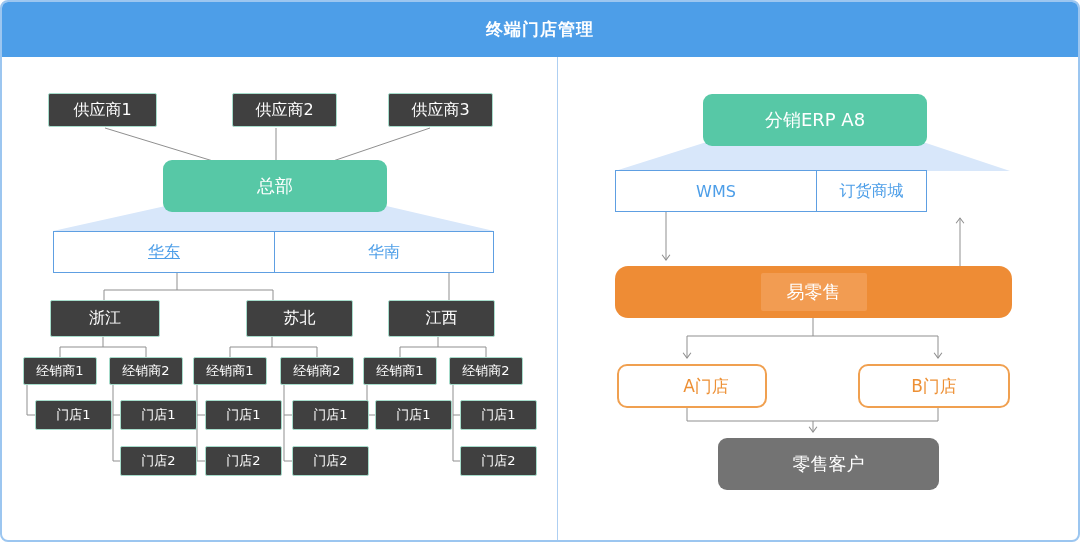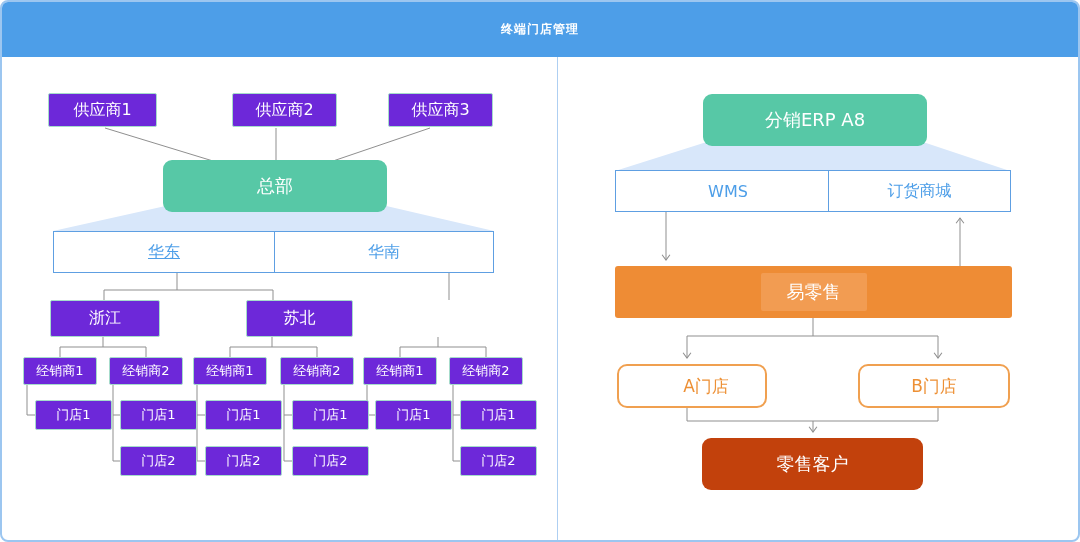--- a/index.html
+++ b/index.html
@@ -1,25 +1,25 @@
 <!DOCTYPE html>
 <html><head>
 <meta charset="utf-8">
 <style>
   html,body{margin:0;padding:0;background:#ffffff;font-family:"DejaVu Sans","Liberation Sans",sans-serif;}
   .card{position:relative;width:1076px;height:538px;margin:0;border:2px solid #9CC6F0;border-radius:8px;overflow:hidden;background:#ffffff;}
   .header{position:absolute;left:0;top:0;width:100%;height:55px;background:#4D9EE8;display:flex;align-items:center;justify-content:center;}
-  .header .title{color:#ffffff;font-size:12px;font-weight:bold;letter-spacing:1px;}
+  .header .title{color:#ffffff;font-size:17px;font-weight:bold;letter-spacing:1px;}
   .divider{position:absolute;left:555px;top:55px;width:1px;height:483px;background:#AECFF2;}
   svg.connectors{position:absolute;left:0;top:0;z-index:1;}
   .box{position:absolute;z-index:2;display:flex;align-items:center;justify-content:center;box-sizing:border-box;}
-  .blue{background:#6d28d9;border:1px solid #A6DCCB;color:#ffffff;border-radius:2px;}
-  .blue-rounded{background:#c2410c;color:#ffffff;border-radius:9px;border:none;}
+  .blue{background:#404040;border:1px solid #A6DCCB;color:#ffffff;border-radius:2px;}
+  .blue-rounded{background:#737373;color:#ffffff;border-radius:9px;border:none;margin-left:16px;}
   .green{background:#57C8A6;color:#ffffff;border-radius:9px;}
-  .orange{background:#EE8C35;color:#ffffff;border-radius:3px;}
+  .orange{background:#EE8C35;color:#ffffff;border-radius:13px;}
   .orange .patch{background:#F29C52;padding:7px 26px;border-radius:2px;}
   .split{background:#ffffff;border:1px solid #5E9FE2;display:flex;padding:0;}
   .split .cell{display:flex;align-items:center;justify-content:center;color:#4D9EE8;font-size:16px;height:100%;box-sizing:border-box;}
   .split .cell + .cell{border-left:1px solid #5E9FE2;}
   .outline-orange{background:#ffffff;border:2px solid #F0A050;border-radius:10px;color:#ED9035;}
   .fs13{font-size:13px;}
   .fs16{font-size:16px;}
   .fs17{font-size:17px;}
   .fs18{font-size:18px;}
 </style>
@@ -95,20 +95,23 @@
       <span>华南</span>
     </div>
   </div>
 
   <div class="box blue fs16" style="left:48px;top:298px;width:110px;height:37px;">
     <span>浙江</span>
   </div>
   <div class="box blue fs16" style="left:218px;top:298px;width:107px;height:37px;margin-left:26px;">
     <span>苏北</span>
   </div>
+  <div class="box blue fs16" style="left:386px;top:298px;width:107px;height:37px;">
+    <span>江西</span>
+  </div>
 
   <div class="box blue fs13" style="left:21px;top:355px;width:74px;height:28px;">
     <span>经销商1</span>
   </div>
   <div class="box blue fs13" style="left:107px;top:355px;width:74px;height:28px;">
     <span>经销商2</span>
   </div>
   <div class="box blue fs13" style="left:191px;top:355px;width:74px;height:28px;">
     <span>经销商1</span>
   </div>
@@ -151,21 +154,21 @@
     <span>门店2</span>
   </div>
   <div class="box blue fs13" style="left:458px;top:444px;width:77px;height:30px;">
     <span>门店2</span>
   </div>
 
   <div class="box green fs18" style="left:701px;top:92px;width:224px;height:52px;">
     <span>分销ERP A8</span>
   </div>
 
-  <div class="box split" style="left:613px;top:168px;width:396px;height:42px;padding-left:12px;">
+  <div class="box split" style="left:613px;top:168px;width:312px;height:42px;">
     <div class="cell" style="width:200px;">
       <span>WMS</span>
     </div>
     <div class="cell" style="flex:1;">
       <span>订货商城</span>
     </div>
   </div>
 
   <div class="box orange fs18" style="left:613px;top:264px;width:397px;height:52px;">
     <span class="patch">易零售</span>

